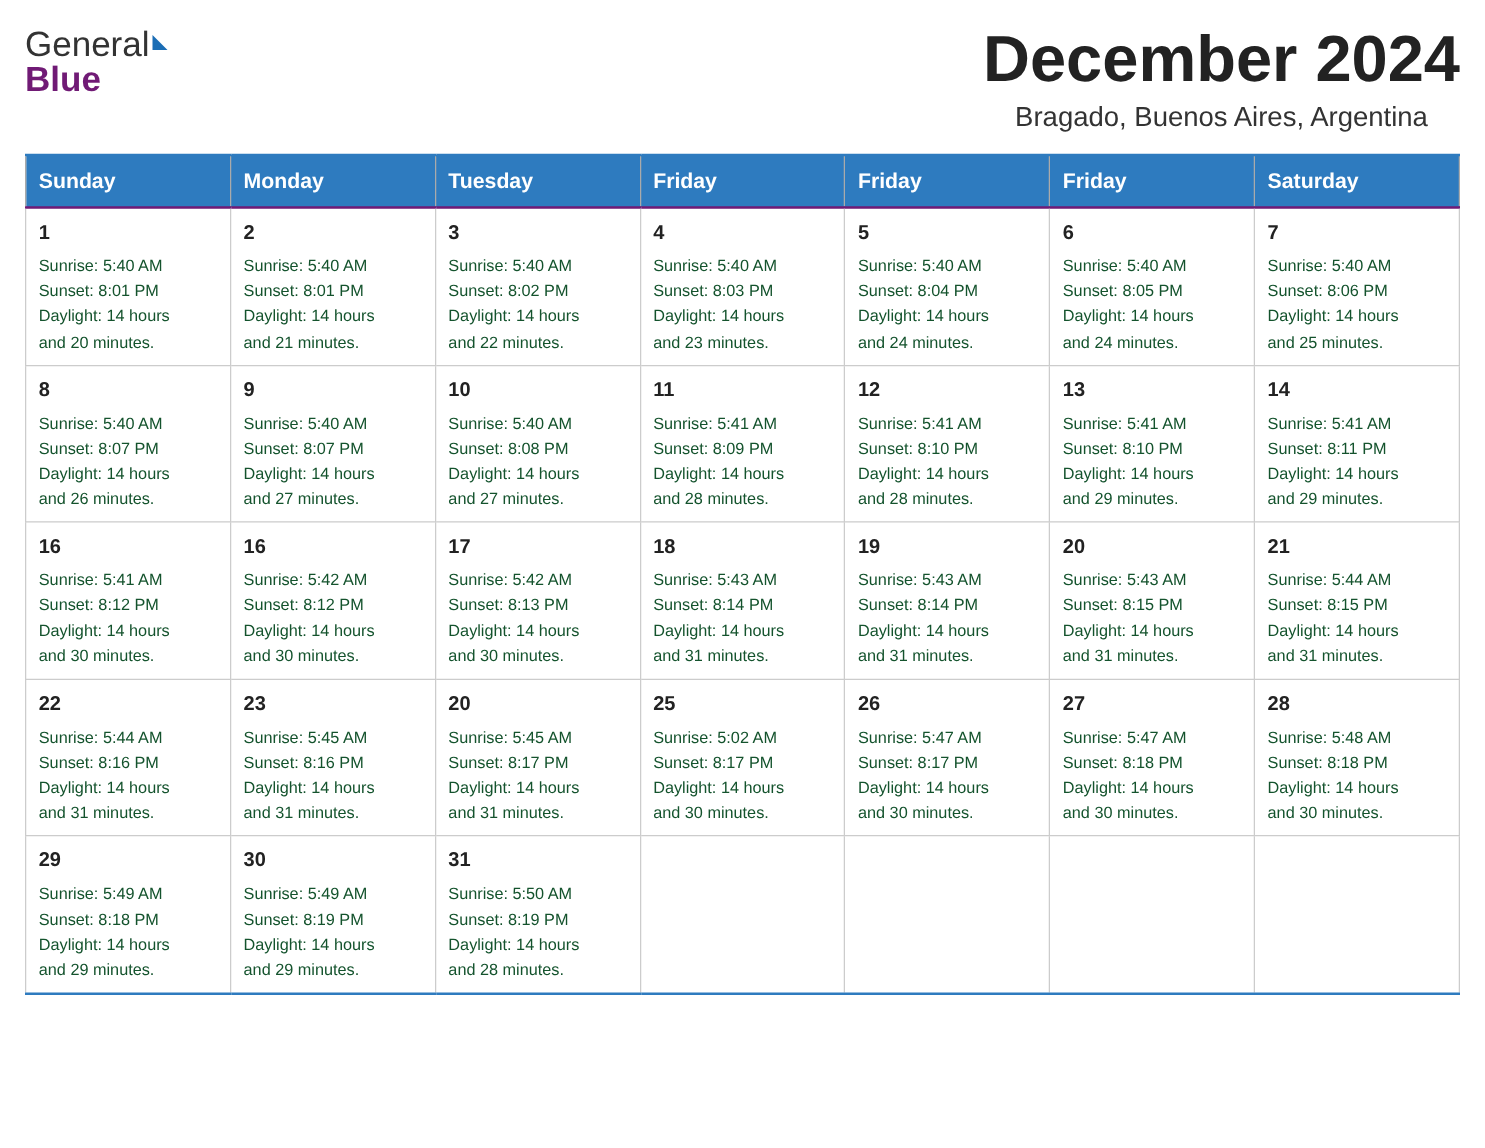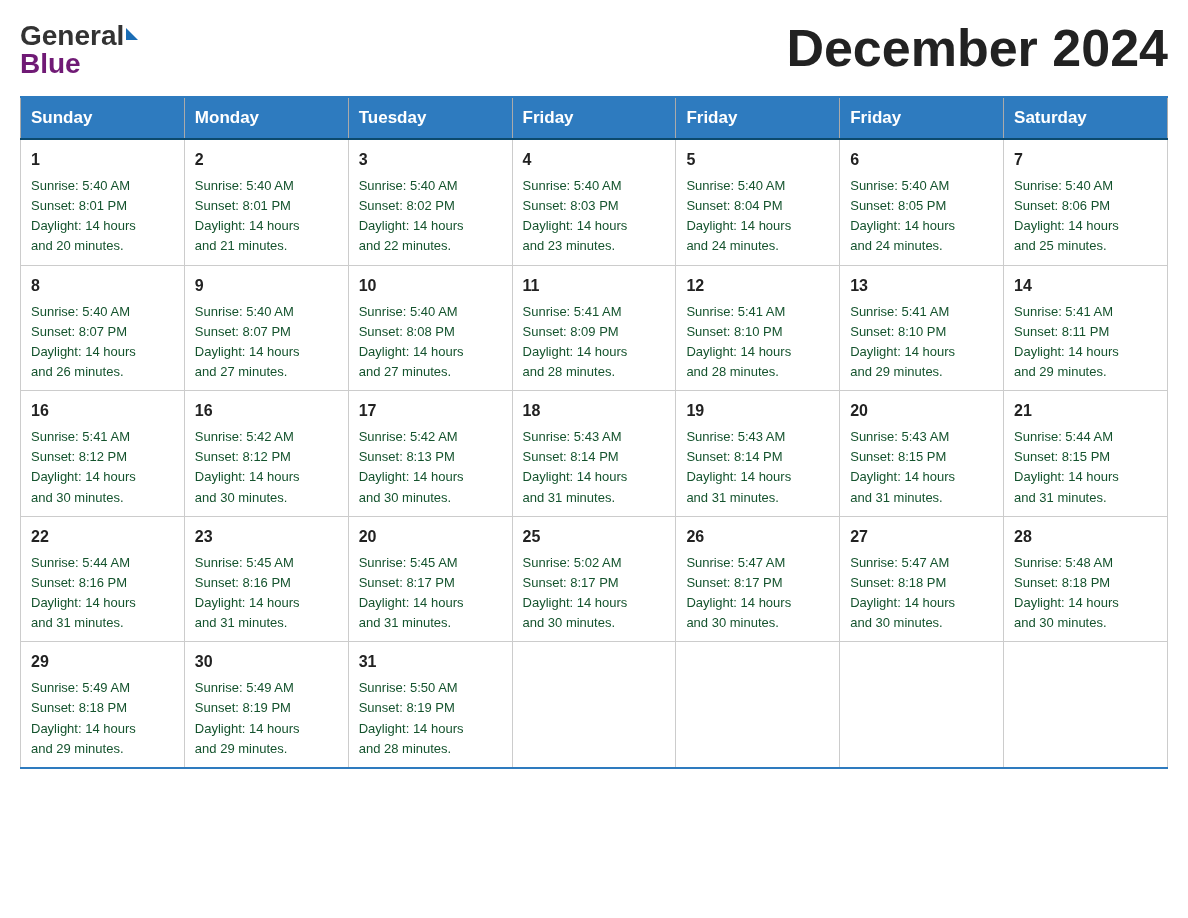--- a/index.html
+++ b/index.html
@@ -18,21 +18,21 @@
     }
     .logo {
       display: flex;
       flex-direction: column;
       align-items: flex-start;
     }
     .logo-text {
       display: flex;
       align-items: center;
       font-size: 28px;
-      font-weight: bold;
+      font-weight: normal;
       color: #333;
     }
     .logo-general { color: #333; }
     .logo-blue { color: #701a75; }
     .logo-triangle {
       width: 0;
       height: 0;
       border-left: 12px solid #1a6db5;
       border-top: 12px solid transparent;
       border-bottom: 0px solid transparent;
@@ -88,21 +88,21 @@
       font-size: 13px;
       color: #14532d;
       line-height: 1.55;
     }
     .calendar tr:last-child td {
       border-bottom: 2px solid #2e7bbf;
       margin-left: 27px;
     }
     .calendar thead tr th {
       border-top: 2px solid #2e7bbf;
-      border-bottom: 2px solid #0c4a6e;
+      border-bottom: 2px solid #701a75;
     }
     .calendar tbody tr {
       border-bottom: 1px solid #bbb;
     }
     .calendar tbody tr td {
       border-top: 1px solid #bbb;
     }
     .week-row td {
       height: 100px;
     }
@@ -118,20 +118,21 @@
     <div class="logo-text">
       <span class="logo-general">General</span>
         <span class="logo-triangle"></span>
     </div>
     <div style="margin-top:-4px;">
       <span class="logo-blue" style="font-size:28px;font-weight:bold;">Blue</span>
     </div>
   </div>
   <div class="title-block">
     <div class="month-title">December 2024</div>
+    <div class="location-title">Bragado, Buenos Aires, Argentina</div>
   </div>
 </div>
 
 <table class="calendar">
   <thead>
     <tr>
       <th>Sunday</th>
       <th>Monday</th>
       <th>Tuesday</th>
       <th>Friday</th>

